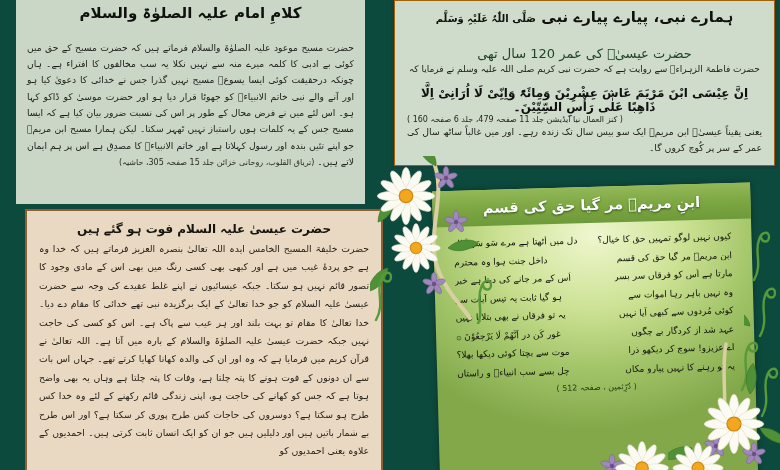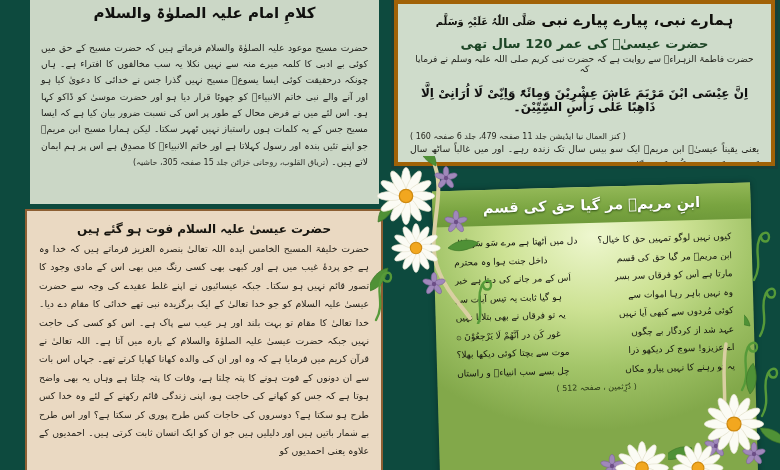--- a/index.html
+++ b/index.html
@@ -3,48 +3,48 @@
 <meta charset="utf-8">
 <style>
   * { margin:0; padding:0; box-sizing:border-box; }
   html,body { width:780px; height:470px; }
   body { font-family:"DejaVu Sans",sans-serif; background:#0d4a3e; }
   #page { position:relative; width:780px; height:470px; overflow:hidden; background:#0d4a3e; }
 
   .rtl { direction:rtl; }
 
   
-  .panel-kalam { position:absolute; left:30px; top:0; width:349px; height:204px;
+  .panel-kalam { position:absolute; left:16px; top:0; width:349px; height:204px;
     background:#cbd7c6; padding:2px 11px 0; text-align:center; overflow:hidden; }
   .panel-kalam .title { font-size:15px; font-weight:bold; color:#10100e; line-height:1.5; }
   .panel-kalam .subtitle { font-size:11.5px; font-weight:bold; color:#151510; margin-top:1px; }
   .panel-kalam .bodytext { font-size:9.2px; line-height:1.78; color:#1c1c18;
     text-align:justify; margin-top:15px; }
   .panel-kalam .ref { font-size:8px; color:#2a2a24; }
 
   
   .panel-huzoor { position:absolute; left:25px; top:209px; width:358px; height:300px;
     background:#ead9c2; border:2px solid #8d5f33; padding:5px 12px 0; text-align:center; }
   .panel-huzoor .title { font-size:16.5px; font-weight:bold; color:#14120d; line-height:1.5; }
   .panel-huzoor .title .small { font-size:9px; font-weight:bold; }
   .panel-huzoor .subtitle { font-size:12px; font-weight:bold; color:#17150f; margin-top:6px; }
   .panel-huzoor .bodytext { font-size:9.3px; line-height:1.98; color:#201d15;
     text-align:justify; margin-top:4px; }
 
   
   .panel-nabi { position:absolute; left:391px; top:-3px; width:387px; height:172px;
     background:#cfdccb; border:3px solid #16413a; }
-  .panel-nabi .inner { width:100%; height:100%; border:4px solid #a16207;
+  .panel-nabi .inner { width:100%; height:100%; border:1px solid #a16207;
     padding:6px 12px 0; text-align:center; overflow:hidden; }
   .panel-nabi .title { font-size:15px; font-weight:bold; color:#10100c; line-height:1.45; }
   .panel-nabi .title .small { font-size:10px; }
-  .panel-nabi .title2 { font-size:13px; font-weight:bold; color:#1d4526; margin-top:4px; }
+  .panel-nabi .title2 { font-size:13px; font-weight:normal; color:#1d4526; margin-top:17px; }
   .panel-nabi .intro { font-size:9px; color:#1c1c16; margin-top:3px; }
   .panel-nabi .arabic { font-size:12px; font-weight:bold; color:#101010; margin-top:12px; }
-  .panel-nabi .ref { font-size:8px; color:#26261f; text-align:left; margin-top:18px; }
+  .panel-nabi .ref { font-size:8px; color:#26261f; text-align:left; margin-top:1px; }
   .panel-nabi .translation { font-size:9.3px; color:#1c1c16; text-align:justify; margin-top:0; line-height:1.8; }
 
   
   .panel-poem { position:absolute; left:432px; top:187px; width:318px; height:300px;
     transform:rotate(-1.6deg); transform-origin:50% 0;
     background:radial-gradient(ellipse 75% 65% at 50% 16%, #eef7cf 0%, #cde294 38%, #a3c569 68%, #82a84a 100%);
     box-shadow:0 0 6px rgba(0,0,0,.35); }
   .panel-poem .poem-header { height:36px; display:flex; align-items:center; justify-content:center;
     background:linear-gradient(180deg,#93b857 0%,#79a440 60%,#6f9a3a 100%); }
   .panel-poem .poem-title { font-size:14.5px; font-weight:bold; color:#ffffff;

